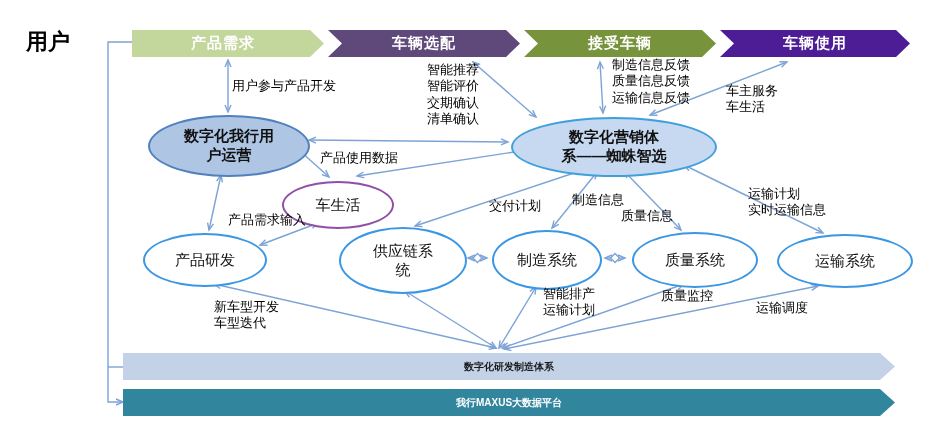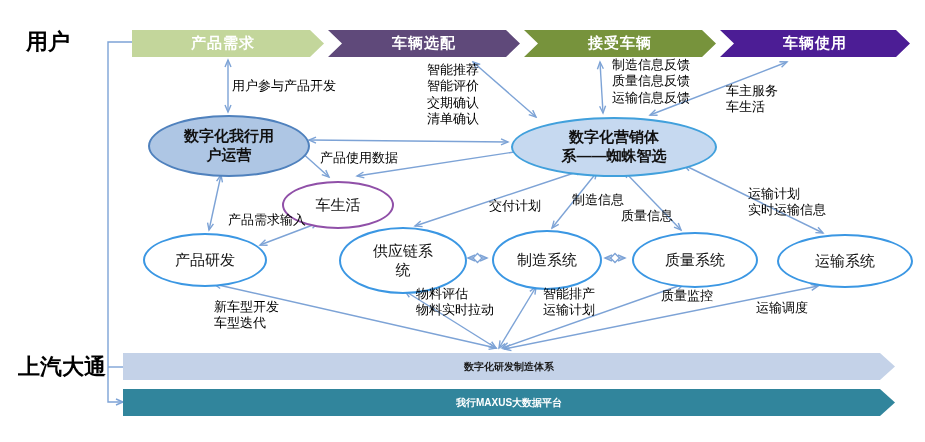--- a/index.html
+++ b/index.html
@@ -74,21 +74,20 @@
       <line x1="504" y1="349" x2="818" y2="286" marker-start="url(#ah)" marker-end="url(#ah)"></line>
 
       <line x1="468" y1="258" x2="487" y2="258" marker-start="url(#ah)" marker-end="url(#ah)"></line>
       <path d="M477.5,253.5 L482,258 L477.5,262.5 L473,258 Z" fill="#fff"></path>
       <line x1="605" y1="258" x2="625" y2="258" marker-start="url(#ah)" marker-end="url(#ah)"></line>
       <path d="M615,253.5 L619.5,258 L615,262.5 L610.5,258 Z" fill="#fff"></path>
     </g>
   </svg>
 
   <div class="actor" style="left:26px;top:27px;">用户</div>
-  <div class="actor" style="left:18px;top:352px;">上汽大通</div>
 
   <div class="stage first s1" style="left:132px;width:192px;padding-right:10px;box-sizing:border-box;">
     <span>产品需求</span>
   </div>
   <div class="stage mid s2" style="left:328px;width:192px;box-sizing:border-box;">
     <span>车辆选配</span>
   </div>
   <div class="stage mid s3" style="left:524px;width:192px;box-sizing:border-box;">
     <span>接受车辆</span>
   </div>
@@ -143,20 +142,18 @@
 车生活</div>
   <div class="elabel" style="left:320px;top:150px;">产品使用数据</div>
   <div class="elabel" style="left:748px;top:186px;">运输计划
 实时运输信息</div>
   <div class="elabel" style="left:489px;top:198px;">交付计划</div>
   <div class="elabel" style="left:572px;top:192px;">制造信息</div>
   <div class="elabel" style="left:621px;top:208px;">质量信息</div>
   <div class="elabel" style="left:228px;top:212px;">产品需求输入</div>
   <div class="elabel" style="left:214px;top:299px;">新车型开发
 车型迭代</div>
-  <div class="elabel" style="left:416px;top:286px;">物料评估
-物料实时拉动</div>
   <div class="elabel" style="left:543px;top:286px;">智能排产
 运输计划</div>
   <div class="elabel" style="left:661px;top:288px;">质量监控</div>
   <div class="elabel" style="left:756px;top:300px;">运输调度</div>
 
 </div>
 
 </body></html>

